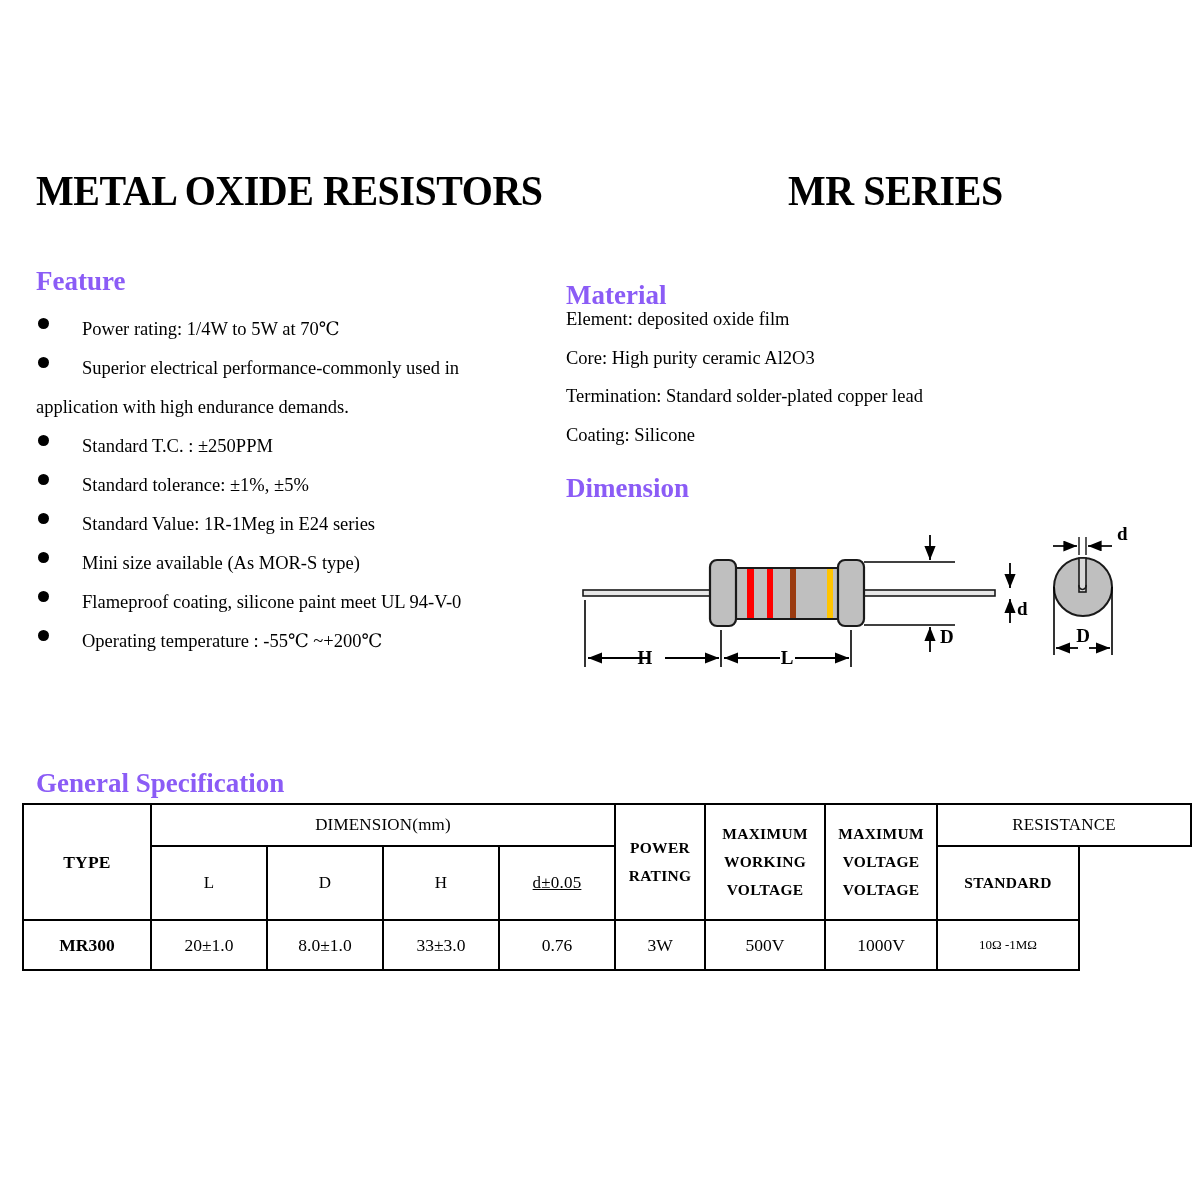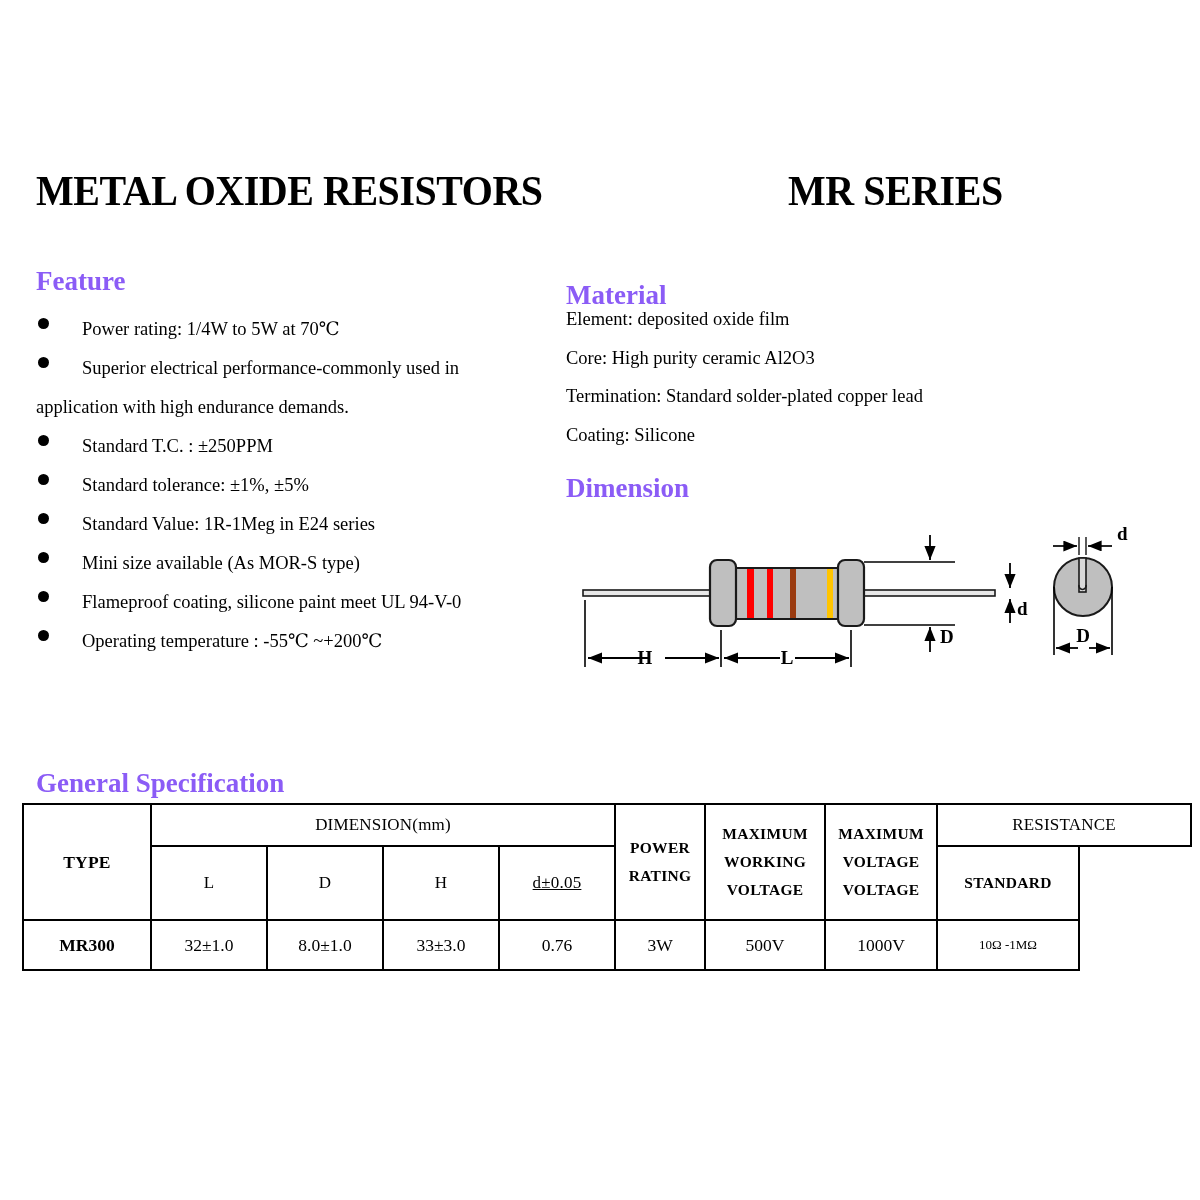--- a/index.html
+++ b/index.html
@@ -305,21 +305,21 @@
       <tr>
         <td class="hdr" style="height:72px">L</td>
         <td class="hdr">D</td>
         <td class="hdr">H</td>
         <td class="hdr"><span class="underline-d">d±0.05</span></td>
         <td class="hdr-small">STANDARD</td>
         <td class="nob"></td>
       </tr>
       <tr>
         <td class="val val-type">MR300</td>
-        <td class="val">32±1.0</td>
+        <td class="val">20±1.0</td>
         <td class="val">8.0±1.0</td>
         <td class="val">33±3.0</td>
         <td class="val">0.76</td>
         <td class="val">3W</td>
         <td class="val">500V</td>
         <td class="val">1000V</td>
         <td class="val" style="font-size:13px">10Ω -1MΩ</td>
         <td class="nob"></td>
       </tr>
     </tbody>

